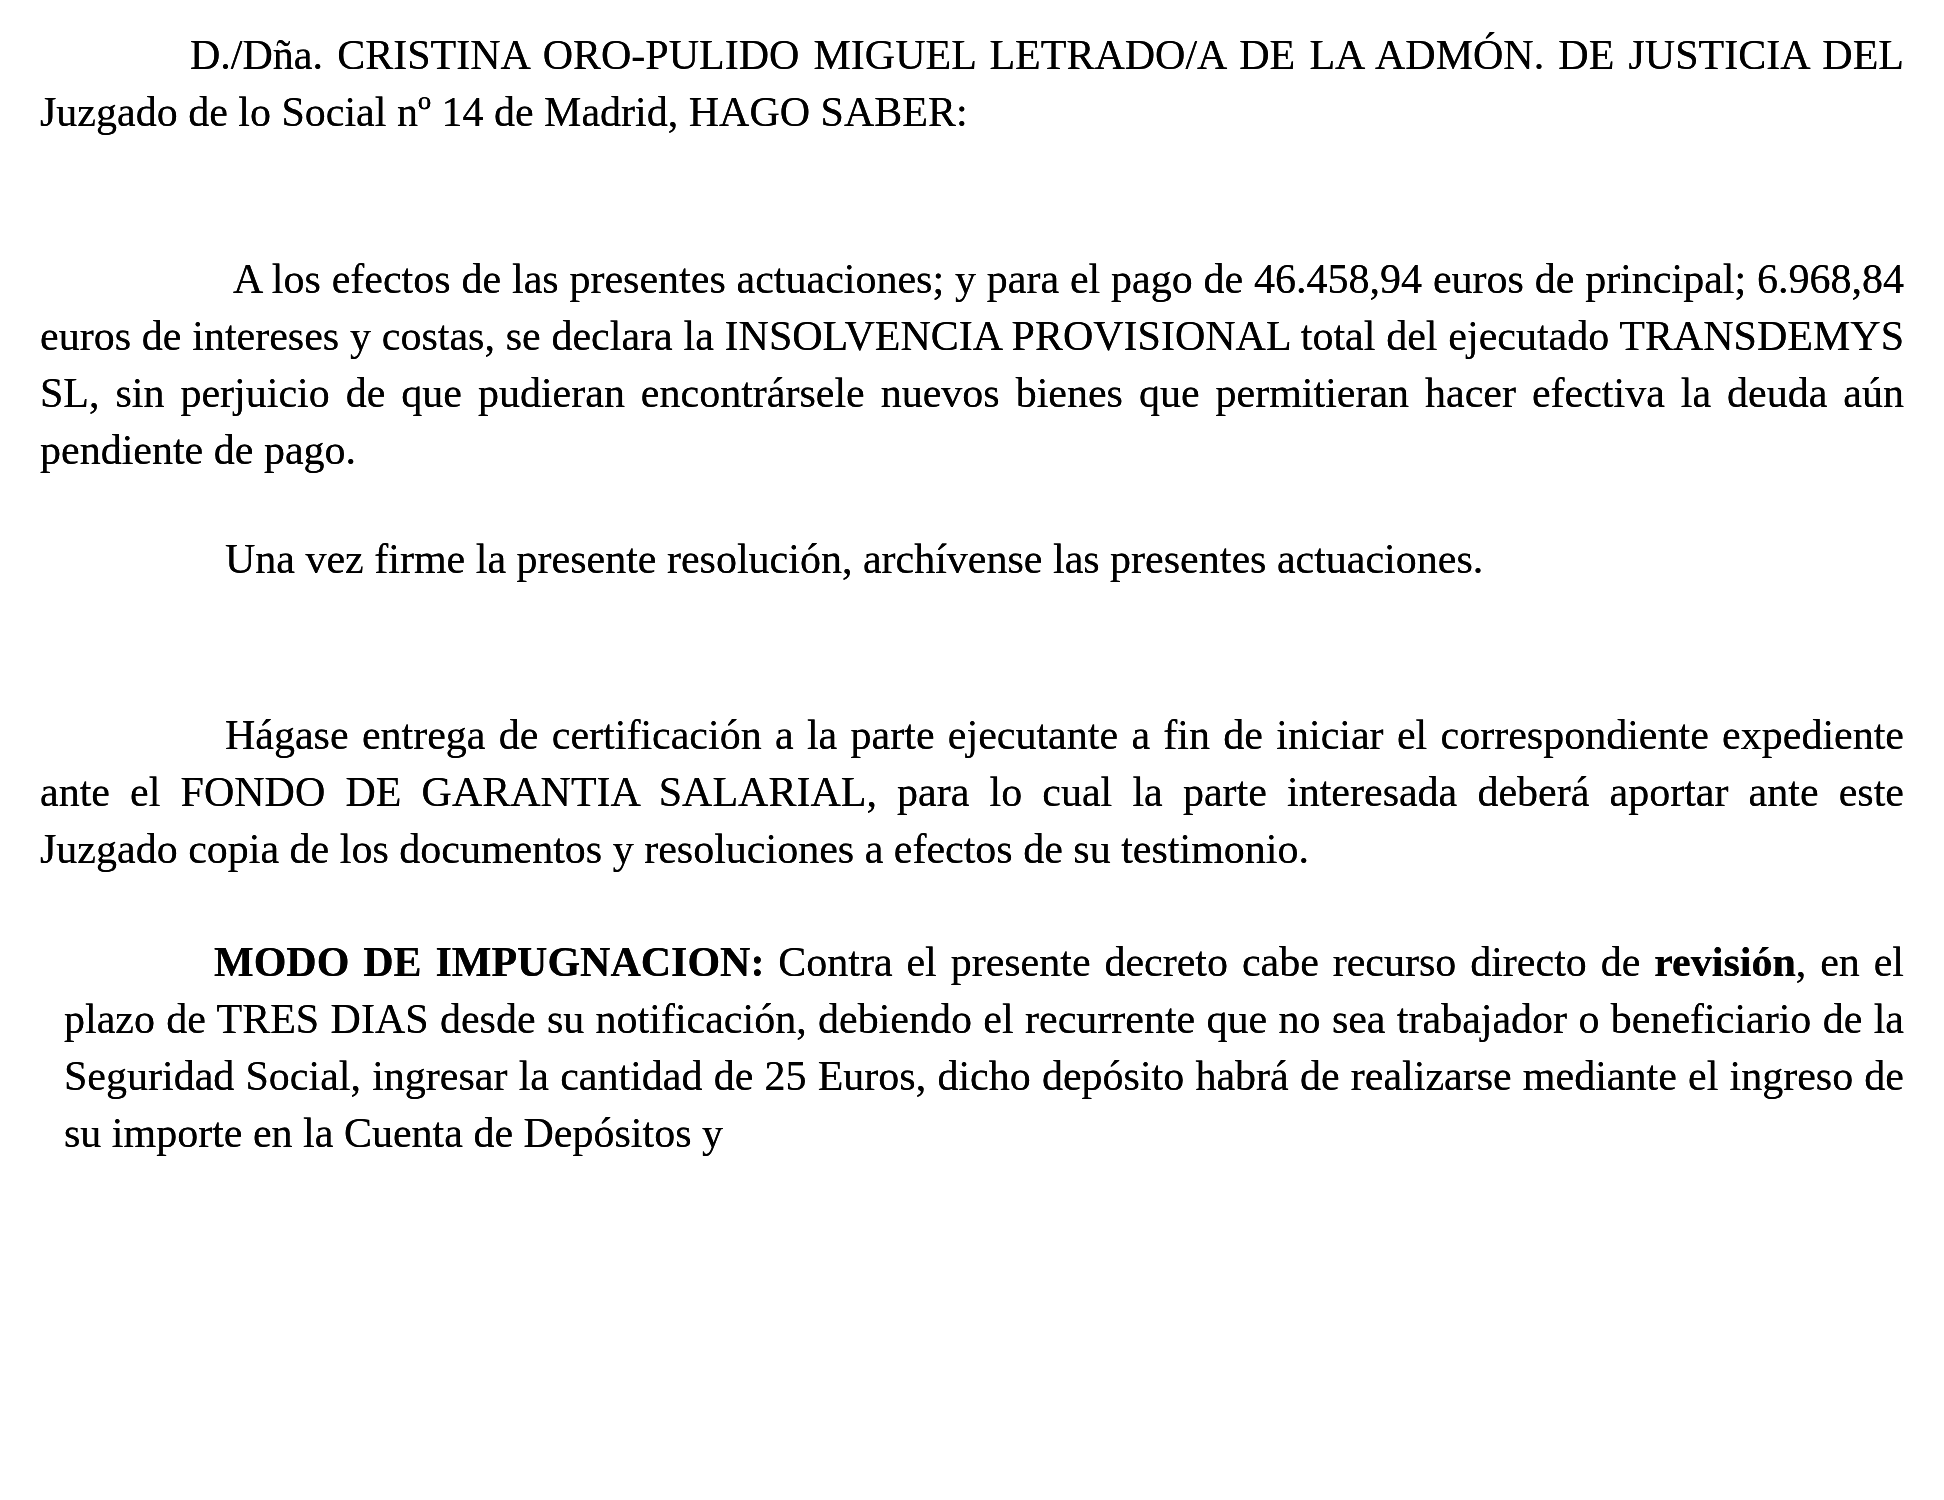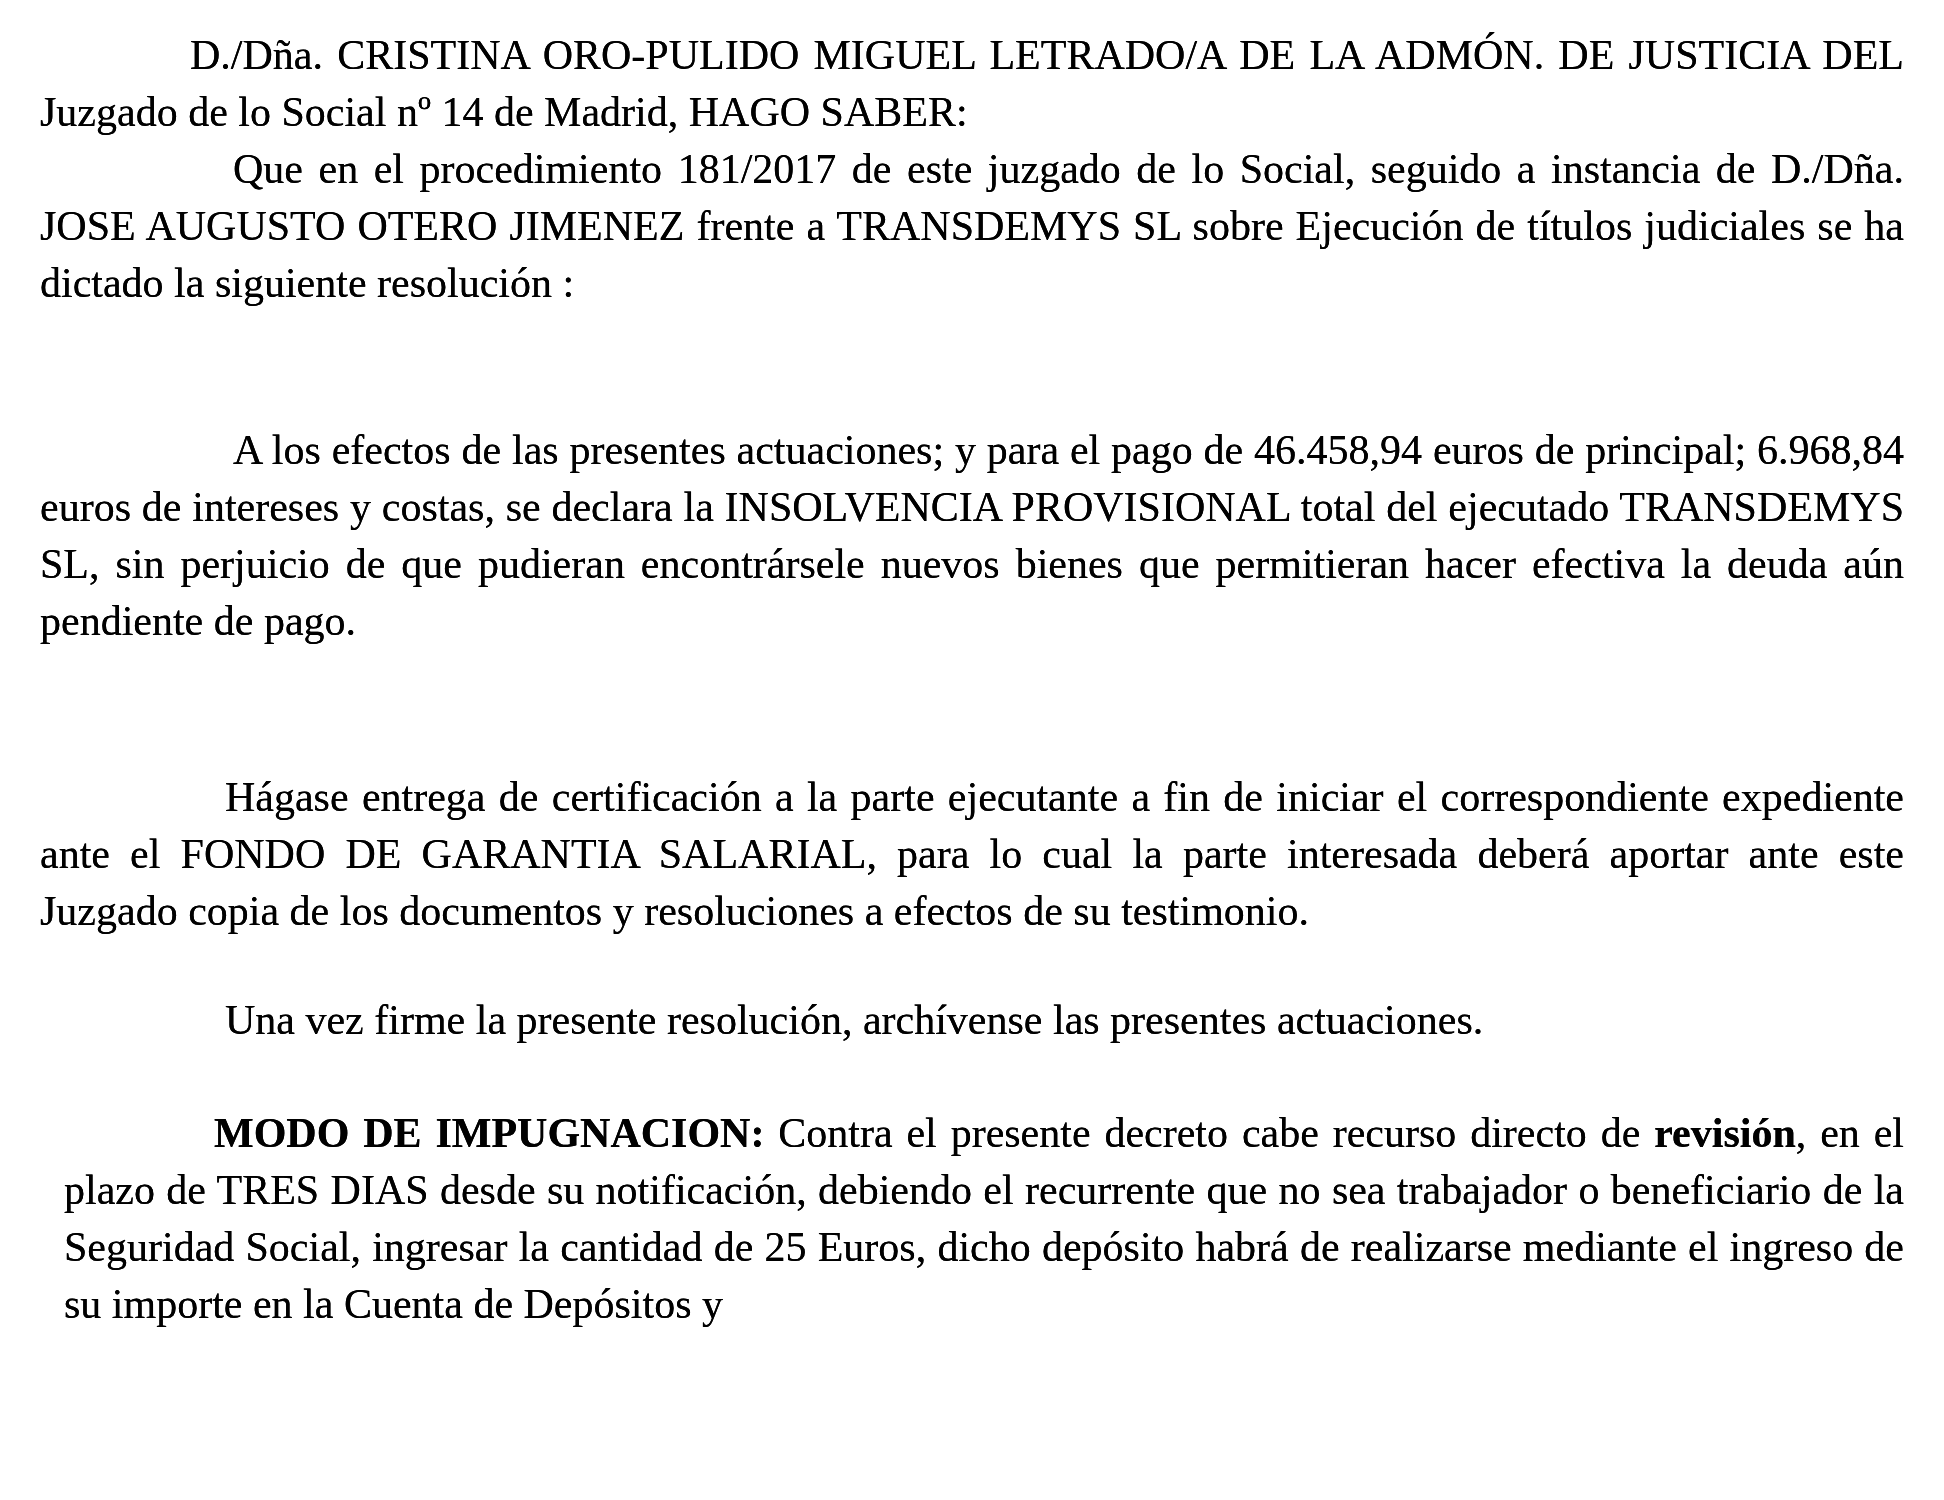--- a/index.html
+++ b/index.html
@@ -35,23 +35,22 @@
   .gap-1b { margin-top: 56px; margin-left: 24px; }
   .b { font-weight: bold; }
 </style>
 </head>
 <body>
 
 <div class="page">
 
   <p class="para indent-sm"><span>D./Dña. CRISTINA ORO-PULIDO MIGUEL  LETRADO/A DE LA ADMÓN. DE JUSTICIA DEL Juzgado de lo Social nº 14 de Madrid, HAGO SABER:</span></p>
 
-  <p class="para indent-lg"><span>Que en el procedimiento 181/2017 de este juzgado de lo Social, seguido a instancia de D./Dña. JOSE AUGUSTO OTERO JIMENEZ frente a TRANSDEMYS SL sobre Ejecución de títulos judiciales se ha dictado la siguiente resolución :</span></p>
 
   <p class="para indent-lg gap-3"><span>A los efectos de las presentes actuaciones; y para el pago de 46.458,94 euros de principal; 6.968,84 euros de intereses y costas, se declara la INSOLVENCIA PROVISIONAL total del ejecutado TRANSDEMYS SL, sin perjuicio de que pudieran encontrársele nuevos bienes que permitieran hacer efectiva la deuda aún pendiente de pago.</span></p>
 
+  <p class="para indent-md gap-1a"><span>Una vez firme la presente resolución, archívense las presentes actuaciones.</span></p>
+
   <p class="para indent-md gap-2"><span>Hágase entrega de certificación a la parte ejecutante a fin de iniciar el correspondiente expediente ante el FONDO DE GARANTIA SALARIAL, para lo cual la parte interesada deberá aportar ante este Juzgado copia de los documentos y resoluciones a efectos de su testimonio.</span></p>
-
-  <p class="para indent-md gap-1a"><span>Una vez firme la presente resolución, archívense las presentes actuaciones.</span></p>
 
   <p class="para indent-sm gap-1b"><span class="b">MODO DE IMPUGNACION:</span><span> Contra el presente decreto cabe recurso directo de </span><span class="b">revisión</span><span>, en el plazo de TRES DIAS desde su notificación, debiendo el recurrente que no sea trabajador o beneficiario de la Seguridad Social, ingresar la cantidad de  25 Euros, dicho depósito habrá de realizarse mediante el ingreso de su importe en la Cuenta de Depósitos y</span></p>
 
 </div>
 
 </body></html>

